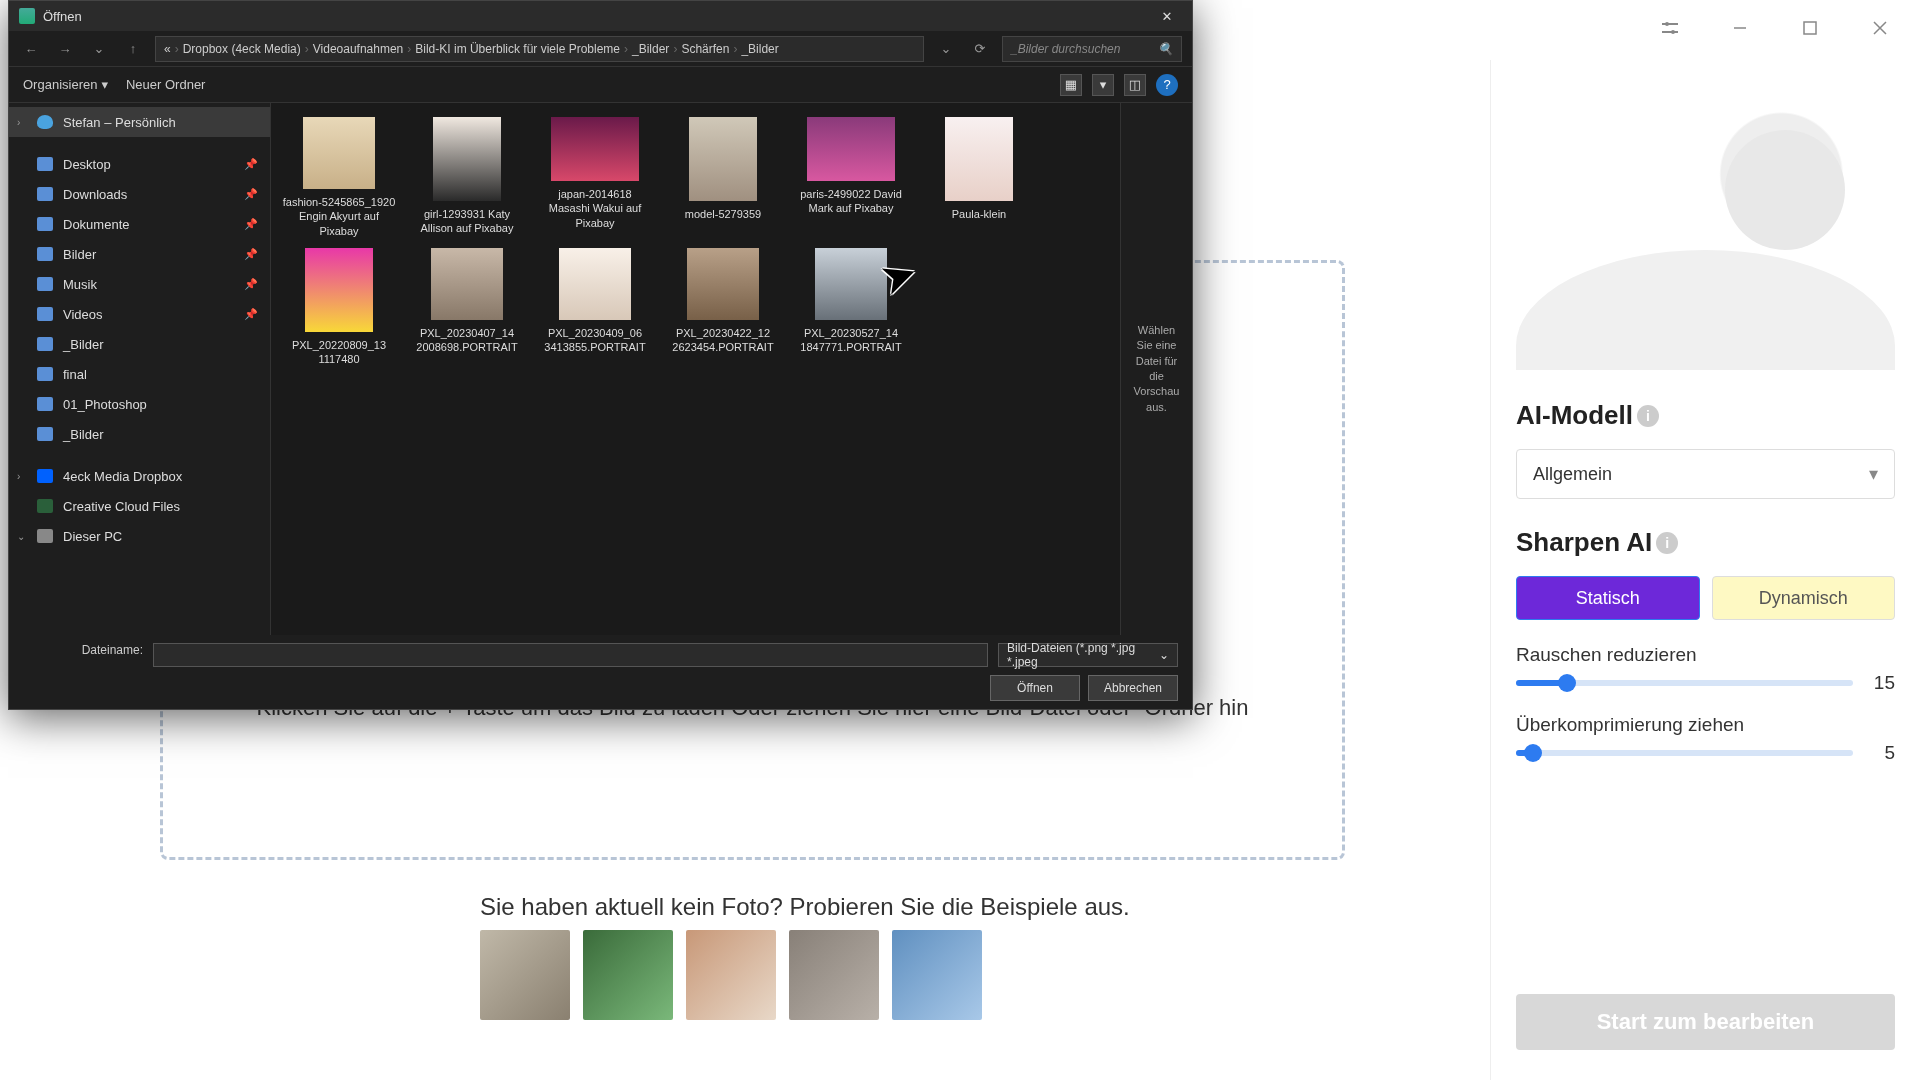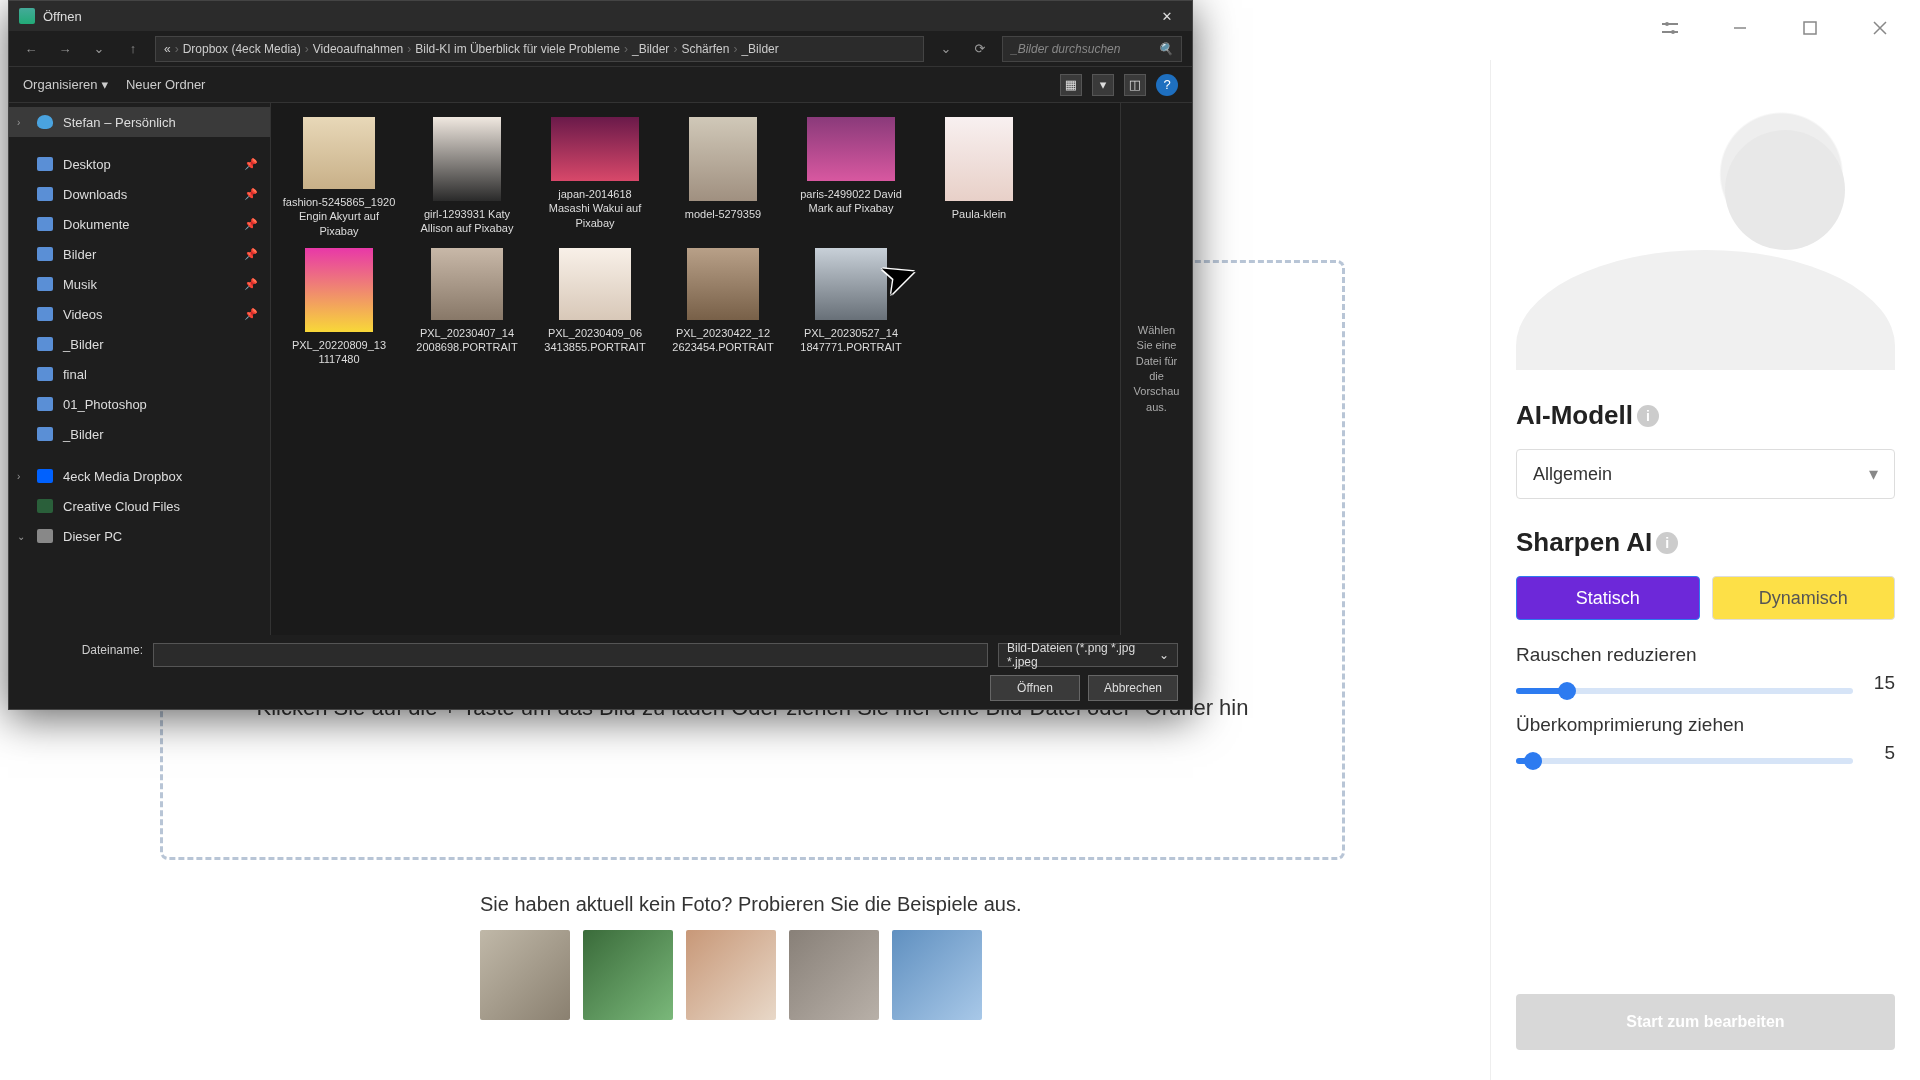--- a/index.html
+++ b/index.html
@@ -10,21 +10,21 @@
 
 
 .app-titlebar { position: absolute; top: 0; right: 0; width: 300px; height: 55px; display: flex; justify-content: flex-end; align-items: center; gap: 30px; padding-right: 20px; }
 .app-titlebar .tb-btn { width: 40px; height: 40px; display: flex; align-items: center; justify-content: center; color: #666; }
 
 
 .drop-zone { position: absolute; left: 160px; top: 260px; width: 1185px; height: 600px; border: 3px dashed #b8c5d6; border-radius: 8px; background: #fff; }
 .drop-text { position: absolute; left: 160px; top: 695px; width: 1185px; text-align: center; font-size: 22px; color: #333; }
 
 
-.sample-text { position: absolute; left: 480px; top: 893px; font-size: 20px; color: #333; }
+.sample-text { position: absolute; left: 480px; top: 893px; font-size: 24px; color: #333; }
 .sample-thumbs { position: absolute; left: 480px; top: 930px; display: flex; gap: 13px; }
 .sample-thumbs .thumb { width: 90px; height: 90px; background: #888; border-radius: 2px; }
 .thumb.t1 { background: linear-gradient(135deg,#c0b8a8,#8a8070); }
 .thumb.t2 { background: linear-gradient(135deg,#3a6b3a,#7ab87a); }
 .thumb.t3 { background: linear-gradient(135deg,#c89878,#e8d8c8); }
 .thumb.t4 { background: linear-gradient(135deg,#888078,#b8b0a8); }
 .thumb.t5 { background: linear-gradient(135deg,#6090c0,#a8c8e8); }
 
 
 .sidebar { position: absolute; right: 0; top: 60px; width: 430px; height: 1020px; background: #fff; padding: 30px 25px; border-left: 1px solid #eee; }
@@ -33,32 +33,32 @@
 .avatar-hill { position: absolute; bottom: 0; left: 0; width: 100%; height: 120px; background: #f0f0f0; border-radius: 100% 100% 0 0 / 160% 160% 0 0; }
 
 .section-title { font-size: 26px; font-weight: 700; color: #222; display: flex; align-items: center; gap: 4px; margin-bottom: 18px; }
 .info-icon { width: 22px; height: 22px; border-radius: 50%; background: #ccc; color: #fff; font-size: 14px; display: inline-flex; align-items: center; justify-content: center; font-weight: bold; }
 
 .select-box { width: 100%; height: 50px; border: 1px solid #ddd; border-radius: 4px; padding: 0 16px; font-size: 18px; color: #333; display: flex; align-items: center; justify-content: space-between; margin-bottom: 28px; background: #fff; }
 .chev { color: #888; }
 
 .sub-label { font-size: 20px; color: #333; margin-bottom: 12px; }
 .seg-buttons { display: flex; gap: 12px; margin-bottom: 24px; }
-.seg { flex: 1; height: 44px; border-radius: 4px; display: flex; align-items: center; justify-content: center; font-size: 18px; border: 1px solid #ddd; background: #fde047; color: #555; }
+.seg { flex: 1; height: 44px; border-radius: 4px; display: flex; align-items: center; justify-content: center; font-size: 18px; border: 1px solid #ddd; background: #fef9c3; color: #555; }
 .seg.active { background: #6d28d9; color: #fff; border-color: #2d7bf0; }
 
 .slider-row { margin-bottom: 20px; }
 .slider-label { font-size: 19px; color: #333; margin-bottom: 6px; }
-.slider-wrap { display: flex; align-items: flex-end; gap: 6px; }
+.slider-wrap { display: flex; align-items: center; gap: 6px; }
 .slider-track { flex: 1; height: 6px; background: #d6e4f7; border-radius: 3px; position: relative; }
 .slider-fill { position: absolute; height: 6px; background: #2d7bf0; border-radius: 3px; }
 .slider-thumb { position: absolute; width: 18px; height: 18px; background: #2d7bf0; border-radius: 50%; top: -6px; transform: translateX(-50%); }
 .slider-val { width: 36px; text-align: right; font-size: 19px; color: #333; }
 
-.start-btn { position: absolute; bottom: 30px; left: 25px; right: 25px; height: 56px; background: #d8d8d8; color: #fff; font-size: 16px; font-weight: 600; border-radius: 4px; display: flex; align-items: center; justify-content: center; }
+.start-btn { position: absolute; bottom: 30px; left: 25px; right: 25px; height: 56px; background: #d8d8d8; color: #fff; font-size: 22px; font-weight: 600; border-radius: 4px; display: flex; align-items: center; justify-content: center; }
 
 
 .file-dialog { position: absolute; left: 8px; top: 0; width: 1185px; height: 710px; background: #1e1e1e; border: 1px solid #444; box-shadow: 0 8px 40px rgba(0,0,0,0.6); color: #ddd; font-size: 13px; }
 .fd-titlebar { height: 30px; background: #2b2b2b; display: flex; align-items: center; padding: 0 10px; justify-content: space-between; }
 .fd-title { display: flex; align-items: center; gap: 8px; }
 .fd-title-icon { width: 16px; height: 16px; background: linear-gradient(#4a9,#2a7); border-radius: 2px; }
 .fd-close { width: 30px; text-align: center; cursor: pointer; }
 
 .fd-nav { height: 36px; display: flex; align-items: center; padding: 0 10px; gap: 10px; border-bottom: 1px solid #333; }
 .fd-nav-btn { width: 24px; height: 24px; display: flex; align-items: center; justify-content: center; color: #999; }

